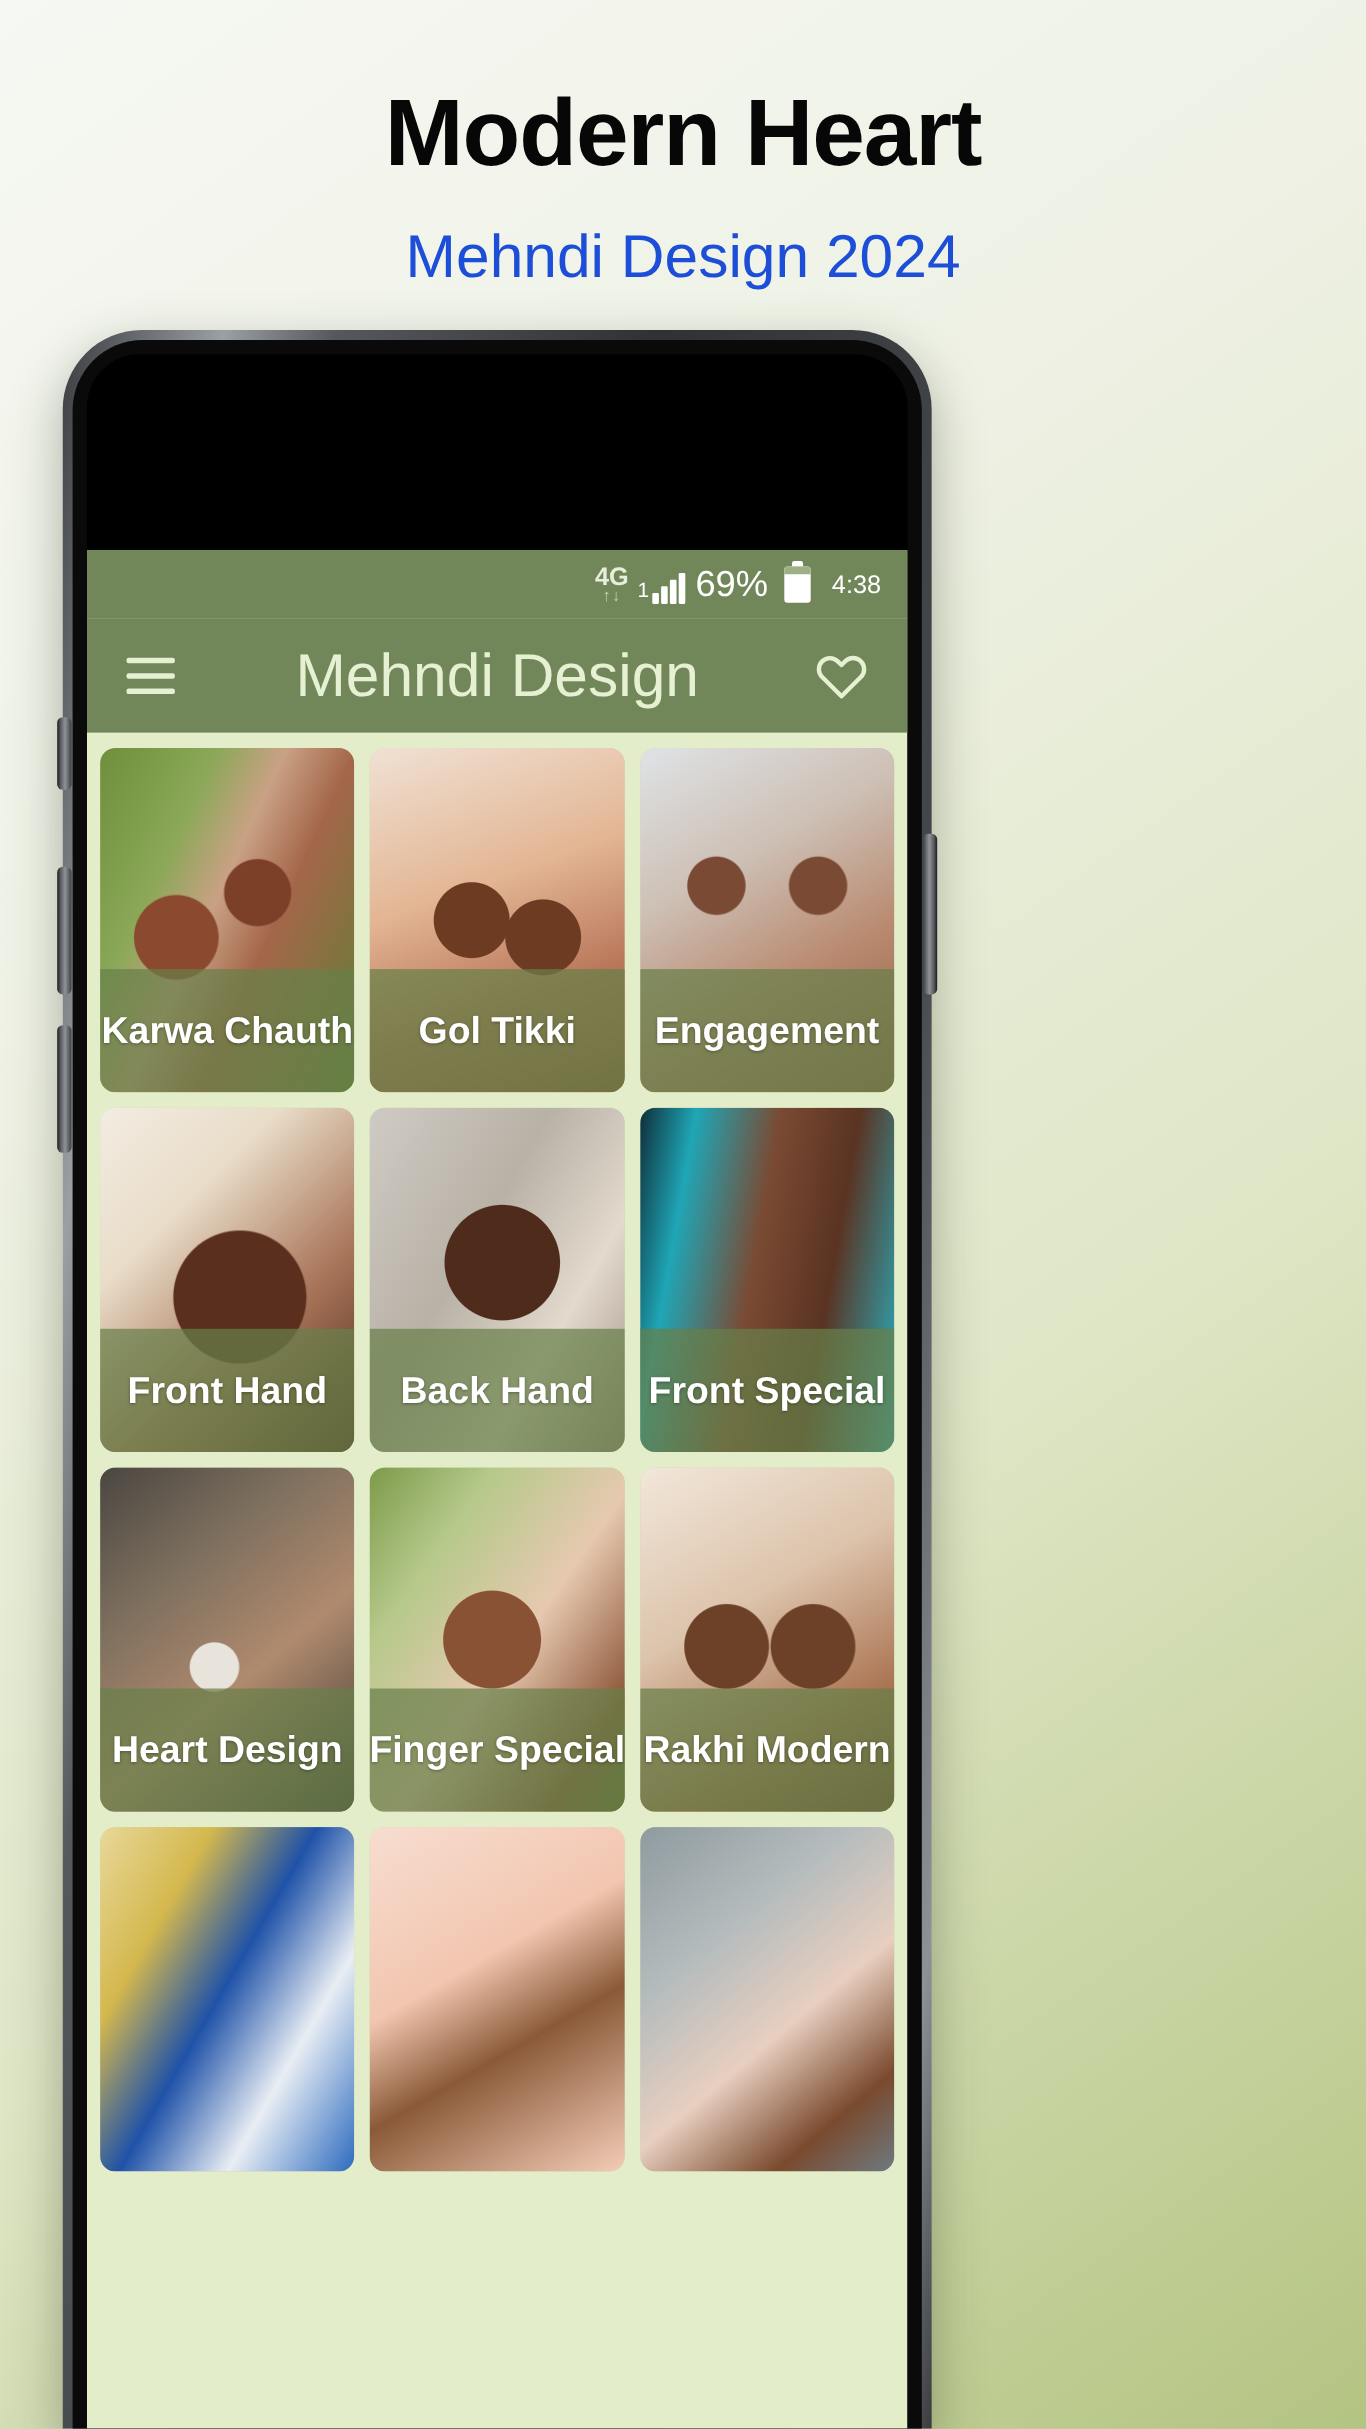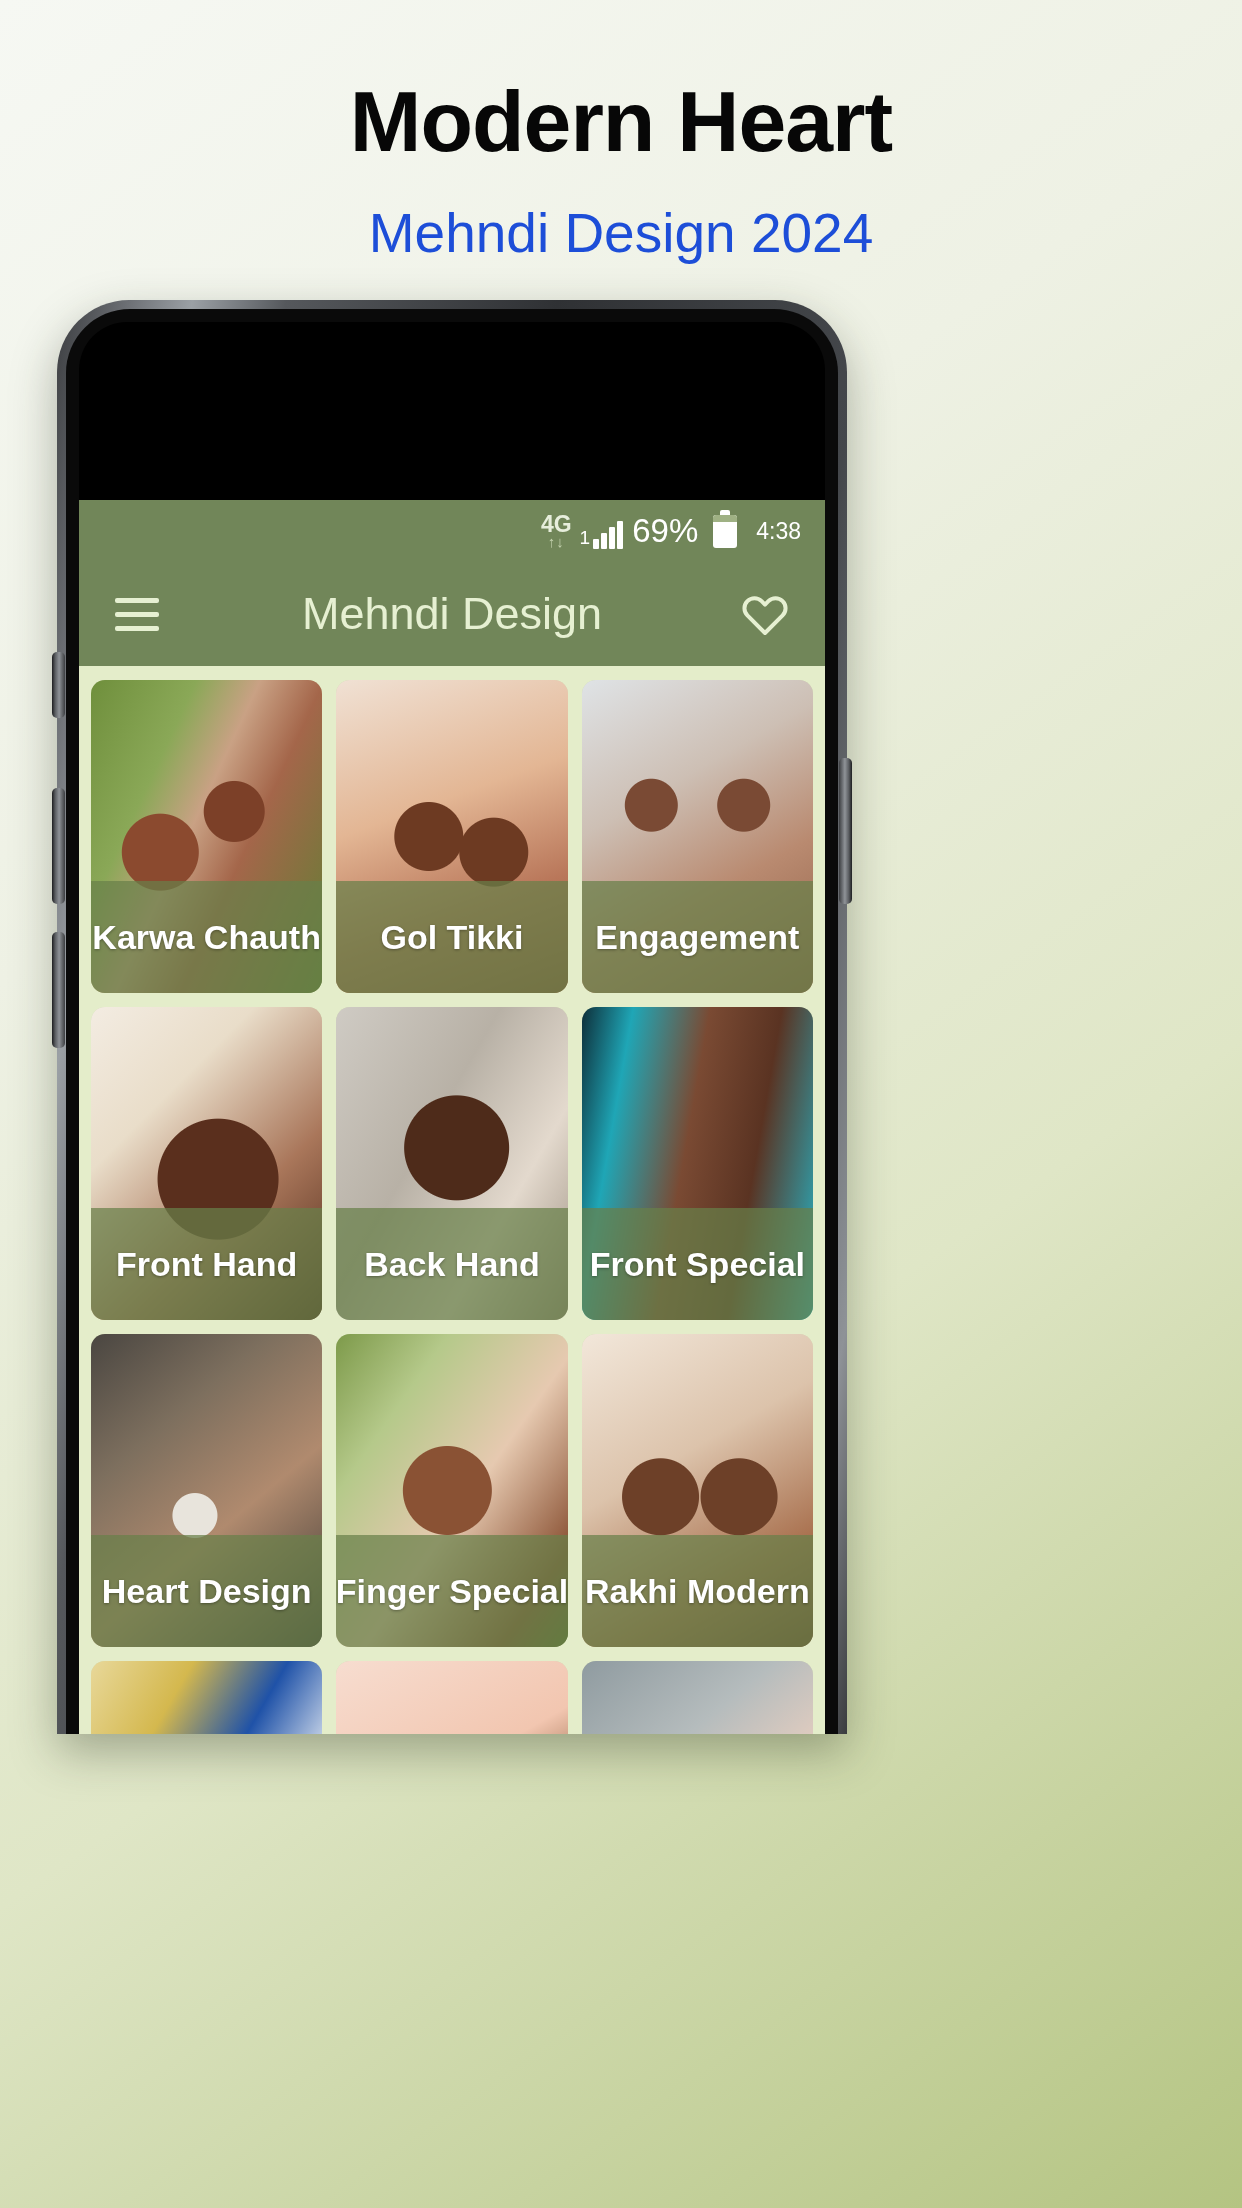--- a/index.html
+++ b/index.html
@@ -18,21 +18,21 @@
     font-family:"Liberation Sans", sans-serif;
   }
   .promo-sub {
     font-size:55px; color:#1d4ed8; margin-top:42px; line-height:1;
     font-family:"Liberation Sans", sans-serif; font-weight:400;
   }
 
   
   .phone {
     position:absolute; left:57px; top:300px;
-    width:790px; height:1434px;
+    width:790px; height:1908px;
   }
   .phone-frame {
     position:absolute; inset:0;
     border-radius:72px 72px 0 0;
     background: linear-gradient(100deg,#3b3d40 0%, #6e7176 7%, #9ba0a5 13%, #55585c 22%, #2f3134 48%, #44474b 78%, #8e9297 93%, #3a3c3f 100%);
     box-shadow: 0 18px 46px rgba(40,48,30,0.35);
   }
   .phone-frame-inner {
     position:absolute; left:9px; top:9px; right:9px; bottom:0;
     border-radius:64px 64px 0 0;
@@ -98,21 +98,21 @@
   .clock { margin-left:10px; font-size:23px; }
 
   .appbar {
     height:104px; background:#718659;
     display:flex; align-items:center; position:relative;
   }
   .hamburger { margin-left:36px; width:44px; display:flex; flex-direction:column; gap:9px; cursor:pointer; }
   .hamburger span { display:block; height:5px; background:#e6f0d2; border-radius:2px; }
   .appbar-title {
     position:absolute; left:0; right:0; text-align:center;
-    font-size:45px; color:#e6f0d2; font-weight:400;
+    font-size:55px; color:#e6f0d2; font-weight:400;
     font-family:"Liberation Sans", sans-serif;
     pointer-events:none;
   }
   .heart { margin-left:auto; margin-right:36px; width:48px; height:48px; cursor:pointer; }
   .heart svg { display:block; width:48px; height:48px; }
 
   .grid {
     padding:14px 12px 0 12px;
     display:grid; grid-template-columns:repeat(3,1fr); gap:14px;
   }

